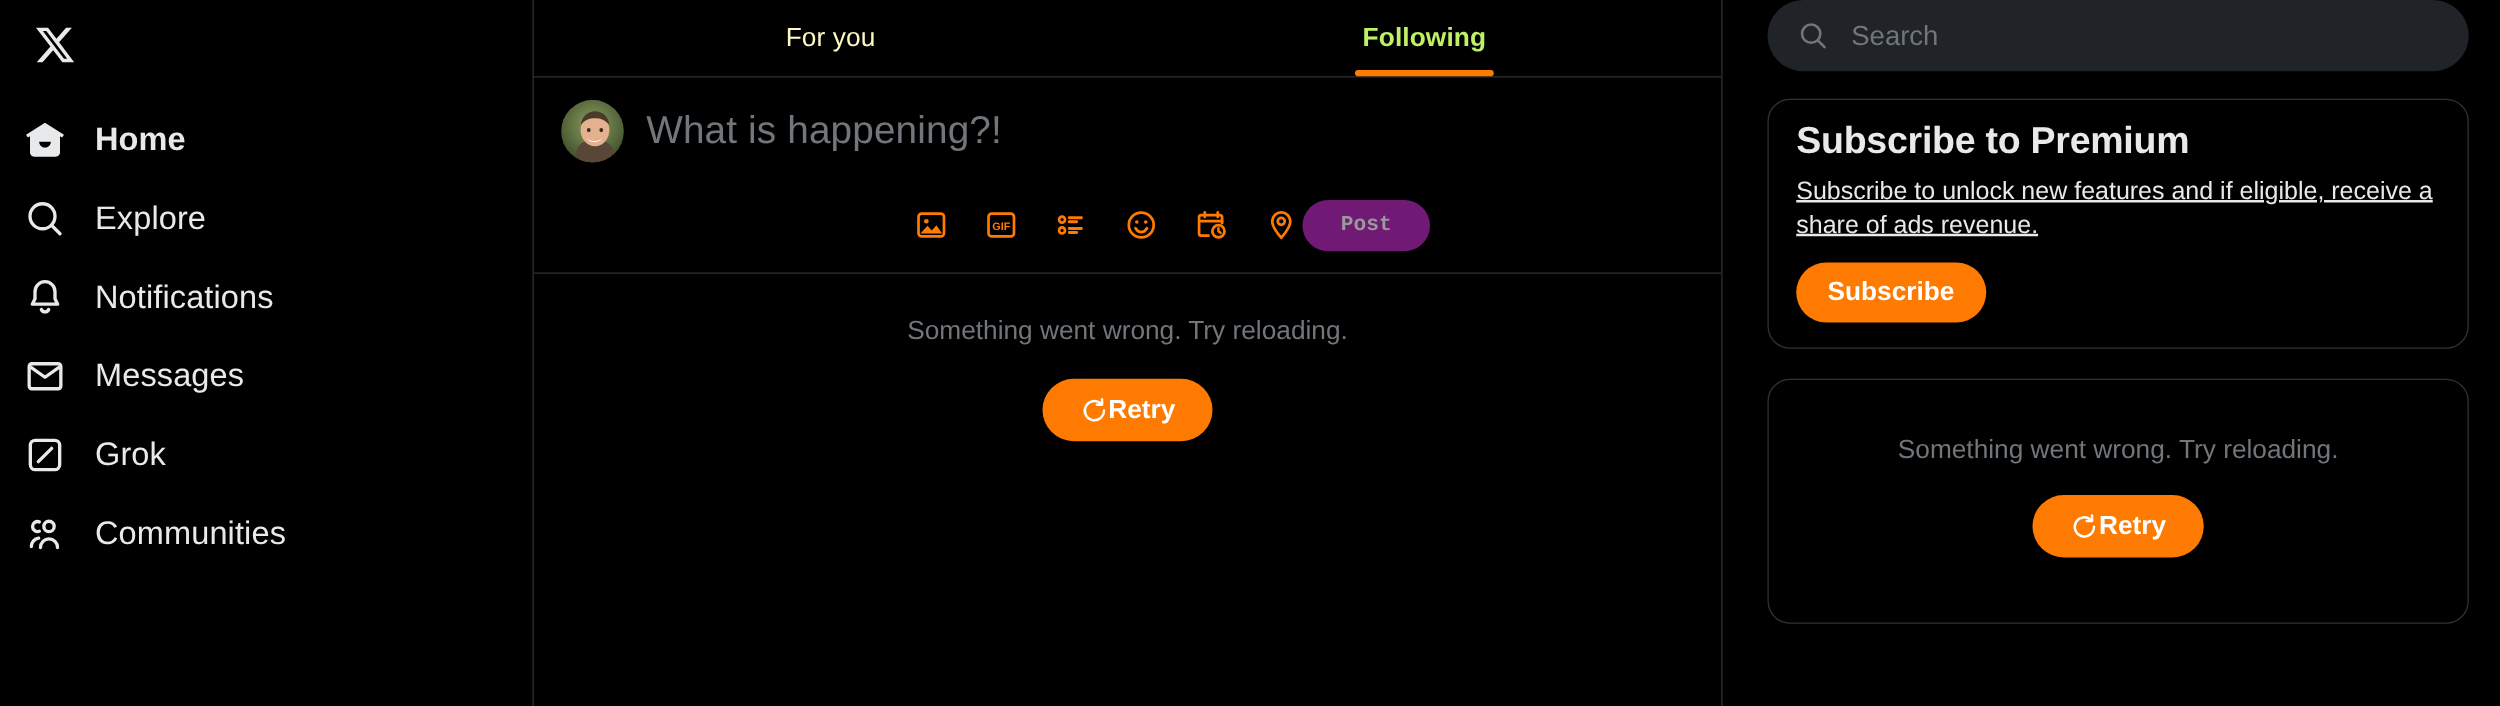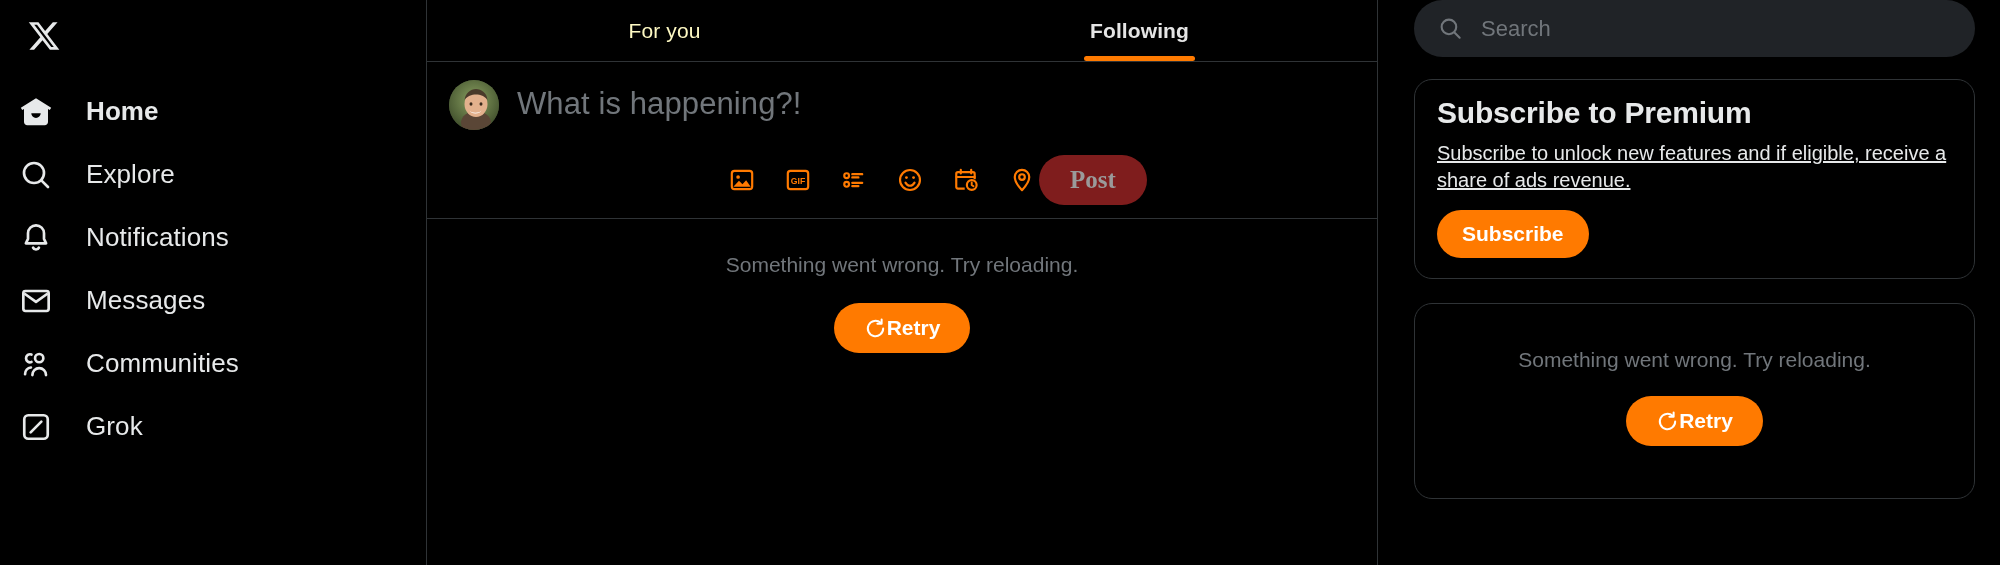--- a/index.html
+++ b/index.html
@@ -31,21 +31,21 @@
     margin-left: 2px;
     border-radius: 50%;
   }
   .logo-wrap svg { width: 34px; height: 34px; display:block; }
 
   .nav { margin-top: 16px; }
   .nav-item {
     display: flex;
     align-items: center;
     height: 63px;
-    gap: 32px;
+    gap: 22px;
     padding-left: 4px;
     cursor: pointer;
   }
   .nav-icon {
     width: 36px; height: 36px;
     display: flex; align-items: center; justify-content: center;
     flex: 0 0 36px;
   }
   .nav-icon svg { width: 32px; height: 32px; display: block; }
   .nav-label {
@@ -77,21 +77,21 @@
     justify-content: center;
     position: relative;
     cursor: pointer;
   }
   .tab-label {
     font-size: 21px;
     color: #fef9c3;
     letter-spacing: 0.1px;
   }
   .tab.active .tab-label {
-    color: #e5e5e5;
+    color: #bef264;
     font-weight: 700;
   }
   .tab-underline {
     position: absolute;
     bottom: 0;
     height: 5px;
     width: 111px;
     border-radius: 9999px;
     background: #ff7a00;
   }
@@ -135,29 +135,29 @@
     gap: 22px;
   }
   .act-btn {
     width: 34px; height: 34px;
     display: flex; align-items: center; justify-content: center;
     border-radius: 50%;
     cursor: pointer;
   }
   .act-btn svg { width: 26px; height: 26px; display: block; }
   .post-btn {
-    background: #7f1d1d;
+    background: #701a75;
     color: #9a9a9a;
-    font-size: 25px;
+    font-size: 17px;
     font-weight: 700;
     border: none;
     border-radius: 9999px;
     padding: 11px 31px;
     cursor: default;
-    font-family: Liberation Serif, serif;
+    font-family: Liberation Mono, monospace;
   }
 
   .feed-error {
     padding-top: 34px;
     text-align: center;
   }
   .err-text {
     font-size: 21px;
     color: #71767b;
   }
@@ -290,37 +290,37 @@
               <rect x="2.5" y="4.5" width="19" height="15" rx="1.6" fill="none" stroke="#e7e9ea" stroke-width="2"></rect>
               <path fill="none" stroke="#e7e9ea" stroke-width="2" stroke-linejoin="round" d="M3.2 6.4L12 12.6l8.8-6.2"></path>
             </svg>
         </span>
         <span class="nav-label">Messages</span>
       </div>
 
       <div class="nav-item">
         <span class="nav-icon">
           <svg viewBox="0 0 24 24">
+              <rect x="3.2" y="3.2" width="17.6" height="17.6" rx="3" fill="none" stroke="#e7e9ea" stroke-width="2"></rect>
+              <path stroke="#e7e9ea" stroke-width="2" stroke-linecap="round" d="M8 16L16 8"></path>
+            </svg>
+        </span>
+        <span class="nav-label">Grok</span>
+      </div>
+
+      <div class="nav-item">
+        <span class="nav-icon">
+          <svg viewBox="0 0 24 24">
             <circle cx="14.4" cy="7.6" r="3.1" fill="none" stroke="#e7e9ea" stroke-width="2"></circle>
             <path fill="none" stroke="#e7e9ea" stroke-width="2" stroke-linecap="round" d="M9.3 20.3c0-2.9 2.3-5.2 5.1-5.2s5.1 2.3 5.1 5.2"></path>
             <path fill="none" stroke="#e7e9ea" stroke-width="2" stroke-linecap="round" d="M8.6 4.9a3 3 0 1 0 0 5.6"></path>
             <path fill="none" stroke="#e7e9ea" stroke-width="2" stroke-linecap="round" d="M8.2 14.6c-2.5.3-4.4 2.5-4.4 5.1"></path>
           </svg>
         </span>
         <span class="nav-label">Communities</span>
-      </div>
-
-      <div class="nav-item">
-        <span class="nav-icon">
-          <svg viewBox="0 0 24 24">
-              <rect x="3.2" y="3.2" width="17.6" height="17.6" rx="3" fill="none" stroke="#e7e9ea" stroke-width="2"></rect>
-              <path stroke="#e7e9ea" stroke-width="2" stroke-linecap="round" d="M8 16L16 8"></path>
-            </svg>
-        </span>
-        <span class="nav-label">Grok</span>
       </div>
 
     </div>
   </nav>
 
   <main class="main">
 
     <div class="tabs">
       <div class="tab">
         <span class="tab-label">For you</span>

